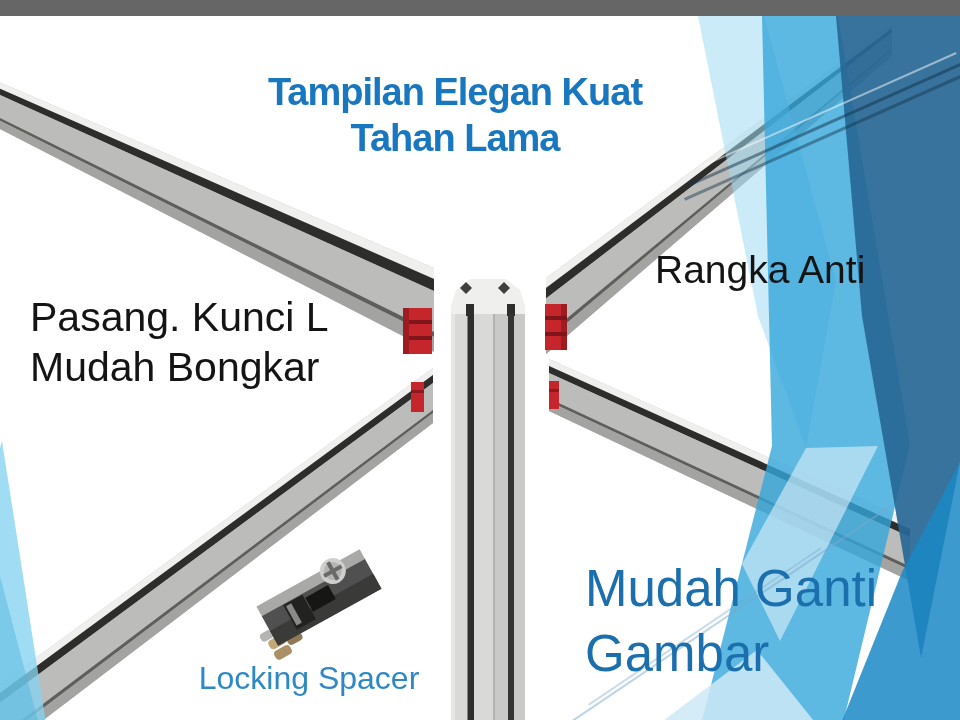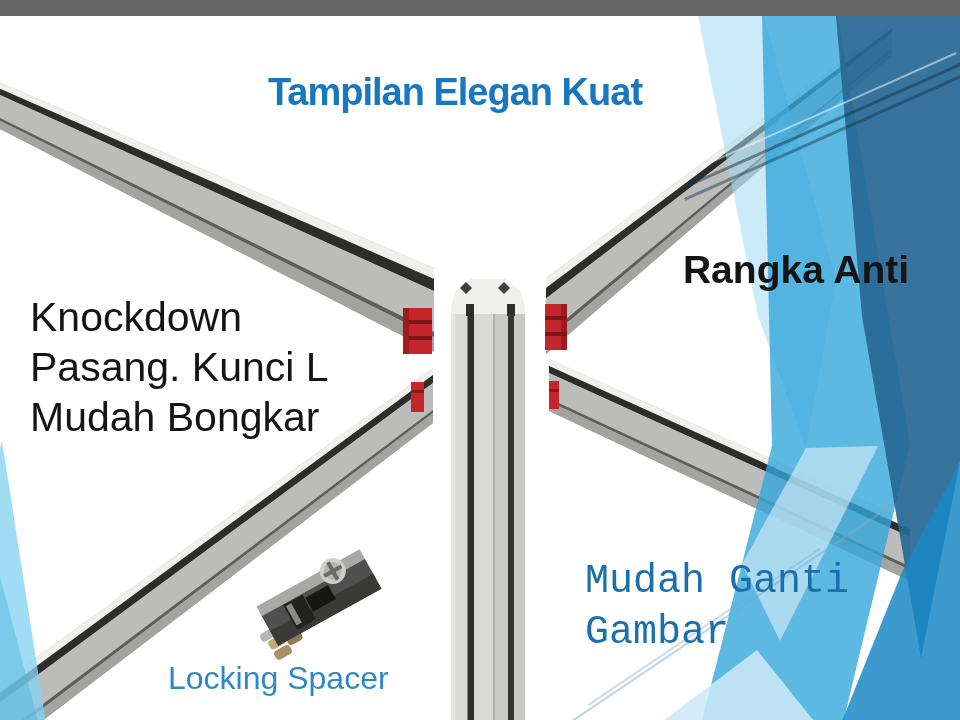--- a/index.html
+++ b/index.html
@@ -16,29 +16,29 @@
   .title{
     left:140px;top:54px;width:630px;text-align:center;
     font-size:38px;font-weight:700;letter-spacing:-1px;
     color:#1877BE;line-height:1.2;
   }
   .cap-left{
     left:30px;top:276px;width:400px;
     font-size:41px;font-weight:400;color:#141414;line-height:1.22;
   }
   .cap-right{
-    left:655px;top:232px;width:282px;text-align:center;
-    font-size:39px;font-weight:700;color:#141414;line-height:1.13;
+    left:655px;top:232px;width:282px;text-align:left;
+    font-size:39px;font-weight:400;color:#141414;line-height:1.13;
   }
   .cap-br{
     left:585px;top:540px;width:360px;
-    font-size:40px;font-weight:400;color:#1B6FAD;line-height:1.28;font-family:Liberation Mono, monospace;
+    font-size:51px;font-weight:400;color:#1B6FAD;line-height:1.28;
   }
   .spacer-label{
-    left:168px;top:644px;width:250px;
+    left:184px;top:644px;width:250px;text-align:center;
     font-size:32px;font-weight:400;color:#2F88C6;
   }
 </style>
 </head>
 <body>
 
 <div class="slide">
 
   <svg class="photos" width="960" height="720" viewBox="0 0 960 720">
 
@@ -143,24 +143,24 @@
   <div class="shape" style="clip-path:polygon(0px 560px,42px 720px,0px 720px);background:rgba(80,180,220,.45);"></div>
 
   <div class="accent-line" style="left:688px;top:168px;width:300px;height:3px;background:rgba(20,50,72,.5);transform:rotate(-24deg);"></div>
   <div class="accent-line" style="left:684px;top:182px;width:310px;height:3px;background:rgba(20,50,72,.45);transform:rotate(-24deg);"></div>
   <div class="accent-line" style="left:700px;top:150px;width:280px;height:2px;background:rgba(255,255,255,.5);transform:rotate(-24deg);"></div>
   <div class="accent-line" style="left:560px;top:712px;width:400px;height:2px;background:rgba(120,170,205,.5);transform:rotate(-34deg);"></div>
   <div class="accent-line" style="left:588px;top:688px;width:280px;height:2px;background:rgba(120,170,205,.4);transform:rotate(-34deg);"></div>
 
   <div class="txt title">
     <div>Tampilan Elegan Kuat</div>
+    <div>Tahan Lama</div>
   </div>
 
   <div class="txt cap-left">
-    <div>Knockdown</div>
     <div>Pasang. Kunci L</div>
     <div>Mudah Bongkar</div>
   </div>
 
   <div class="txt cap-right">
     <div>Rangka Anti</div>
   </div>
 
   <div class="txt cap-br">
     <div>Mudah Ganti</div>

